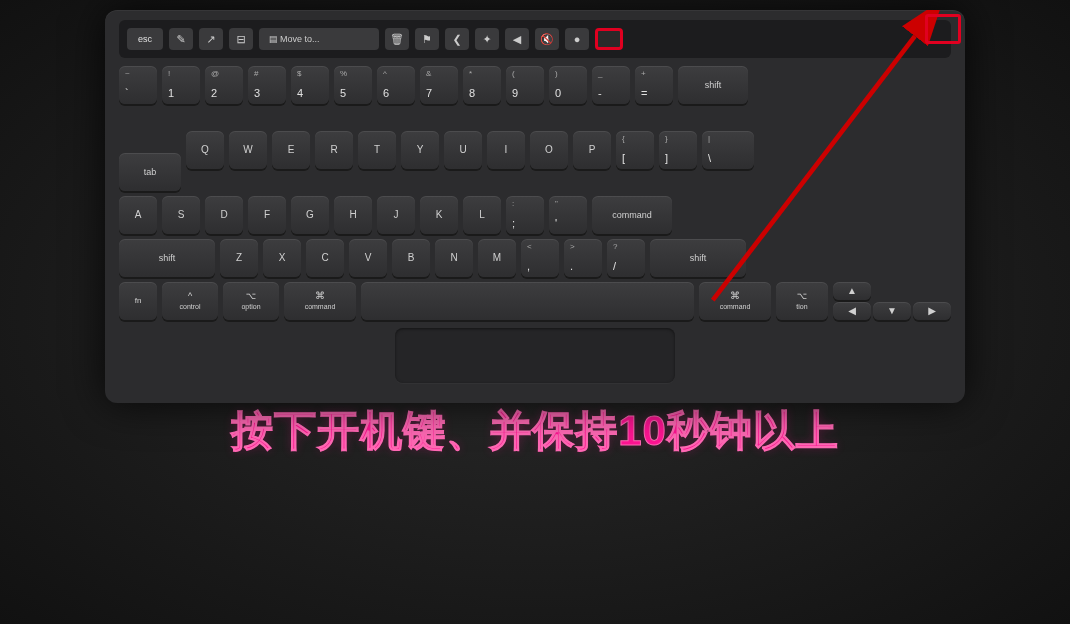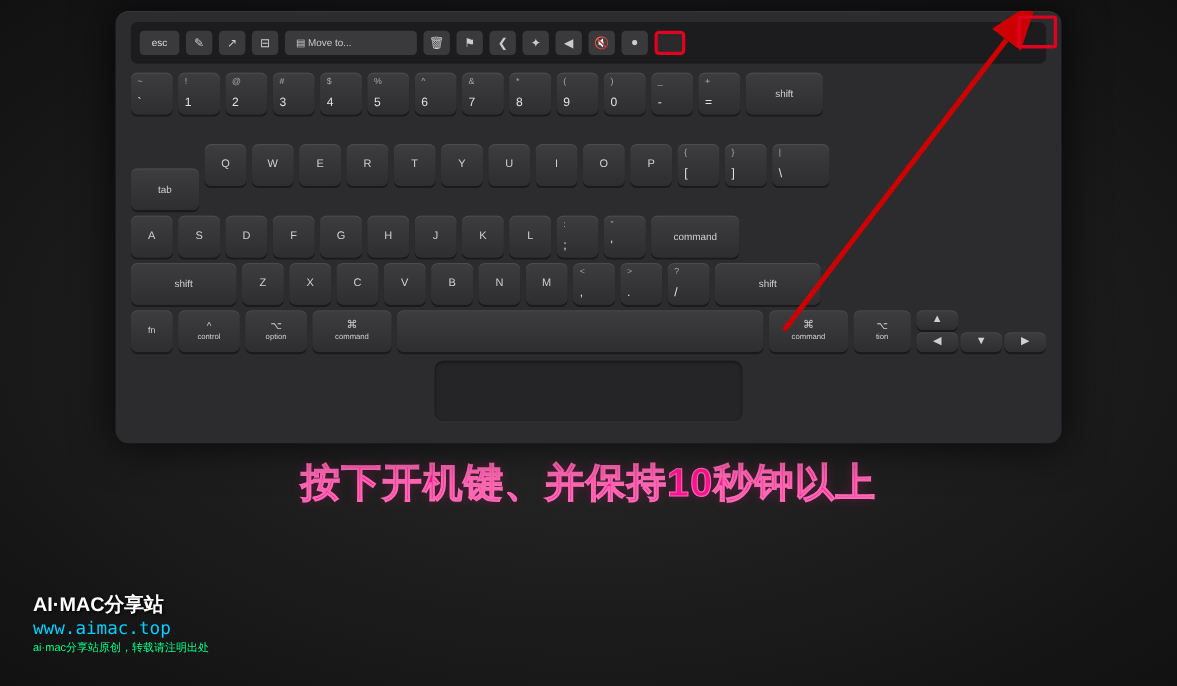--- a/index.html
+++ b/index.html
@@ -165,25 +165,24 @@
       width: 280px;
       height: 55px;
       background: #252527;
       border-radius: 8px;
       margin: 8px auto 0 auto;
       box-shadow: inset 0 1px 3px rgba(0,0,0,0.5), 0 1px 0 rgba(255,255,255,0.03);
     }
 
     
     .instruction-text {
-      font-size: 36px;
+      font-size: 42px;
       font-weight: 900;
       color: #ff1493;
       text-align: center;
-      margin-top: 12px;
       text-shadow: 0 0 10px rgba(255,20,147,0.3);
       letter-spacing: 1px;
       -webkit-text-stroke: 1px #ff69b4;
     }
 
     .branding {
       position: absolute;
       bottom: 28px;
       left: 30px;
     }
@@ -429,19 +428,14 @@
       </div>
 
     </div>
 
     <div class="trackpad"></div>
 
   </div>
 
   <div class="instruction-text">按下开机键、并保持10秒钟以上</div>
 
-  <div class="branding">
-    <div class="brand-name">AI·MAC分享站</div>
-    <div class="brand-url">www.aimac.top</div>
-    <div class="brand-copy">ai·mac分享站原创，转载请注明出处</div>
-  </div>
 
 </div>
 
 </body></html>

